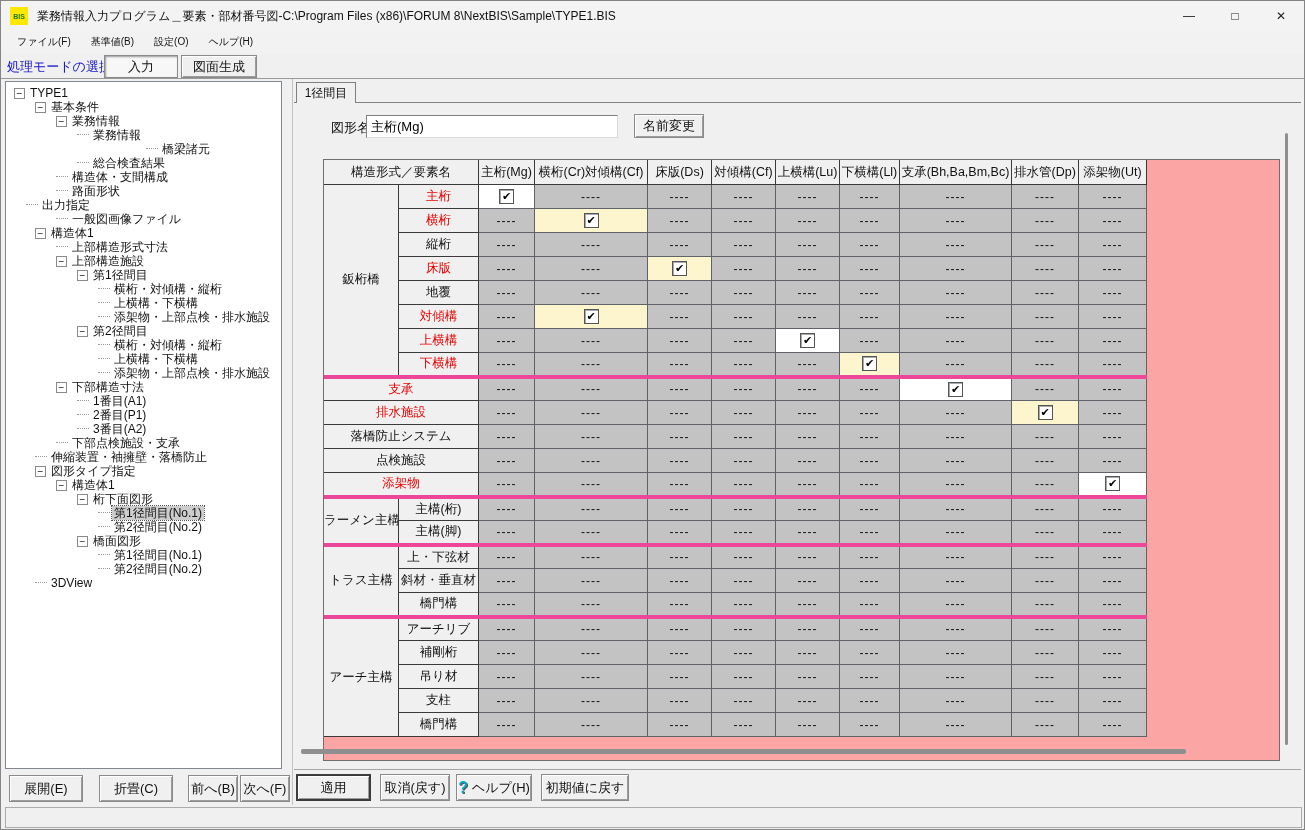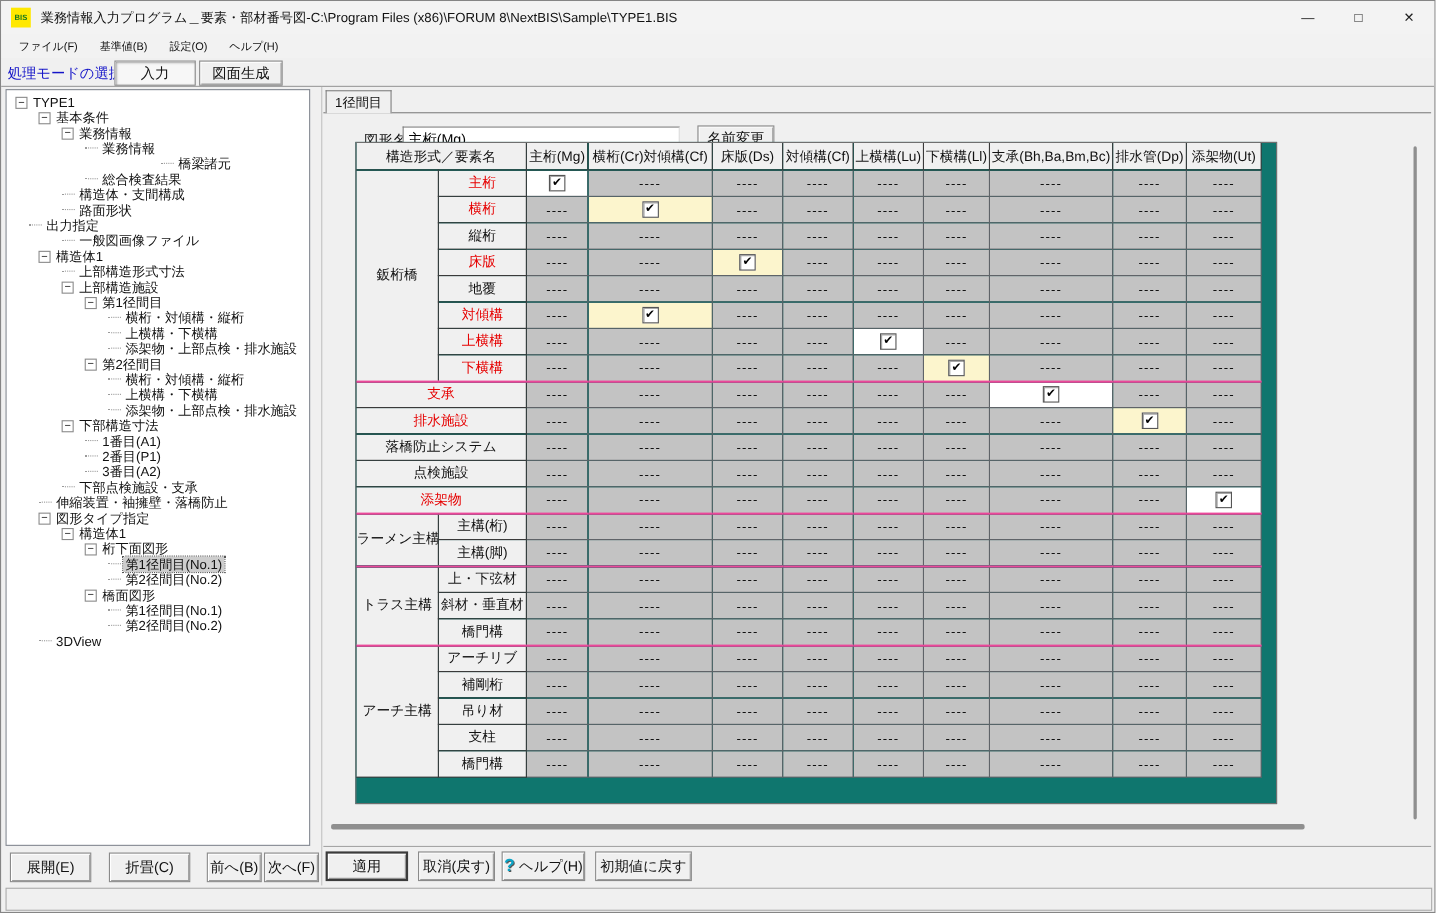--- a/index.html
+++ b/index.html
@@ -34,30 +34,30 @@
   .tree-label.selected{background:#cdcdcd;outline:1px dotted #555;}
   .panel-sep{position:absolute;left:291px;top:78px;width:1px;height:726px;background:#c2c2c2;}
   
   .tab{position:absolute;left:295px;top:81px;width:60px;height:21px;background:#f0f0f0;border:1px solid #808080;border-bottom:none;box-sizing:border-box;display:flex;align-items:center;justify-content:center;font-size:12px;z-index:2;}
   .tabline{position:absolute;left:293px;top:101px;width:1007px;height:1px;background:#808080;}
   
   .shape-label{position:absolute;left:330px;top:118px;font-size:13px;}
   .shape-input{position:absolute;left:365px;top:114px;width:252px;height:23px;box-sizing:border-box;background:#fff;border:1px solid;border-color:#7f7f7f #dadada #dadada #7f7f7f;font-size:13px;padding:0 4px;font-family:inherit;}
   .rename-btn{position:absolute;left:633px;top:113px;width:70px;height:24px;}
   
-  .viewport{position:absolute;left:322px;top:128px;width:838px;height:602px;background:#0f766e;border:1px solid #6f6f6f;box-sizing:border-box;overflow:hidden;}
+  .viewport{position:absolute;left:322px;top:158px;width:957px;height:602px;background:#fca5a5;border:1px solid #6f6f6f;box-sizing:border-box;overflow:hidden;}
   table.matrix{border-collapse:collapse;table-layout:fixed;width:823px;margin:-1px 0 0 -1px;}
   .matrix th,.matrix td{border:1px solid #5f6368;height:24px;padding:0;text-align:center;vertical-align:middle;font-size:12px;font-weight:normal;box-sizing:border-box;overflow:hidden;white-space:nowrap;}
   .matrix thead th{background:#f0f0f0;font-size:12.5px;border-color:#3a3a3a;height:25px;}
   .matrix .lbl{background:#f0f0f0;font-size:12.5px;border-color:#3a3a3a;}
   .matrix .red{color:#e60000;}
   .matrix .dash{background:#c3c3c3;letter-spacing:1px;color:#111;}
   .matrix .chkW{background:#ffffff;}
   .matrix .chkY{background:#fcf5cd;}
-  .matrix tr.sect td{border-top:2px solid #ec4899;}
+  .matrix tr.sect td{border-top:4px solid #ec4899;}
   .cb{display:inline-block;width:13px;height:13px;background:#fff;border:1px solid #555;box-shadow:inset 1px 1px 0 #a8a8a8;font-size:11px;line-height:12px;text-align:center;color:#000;vertical-align:middle;}
   
   .hscroll{position:absolute;left:300px;top:748px;width:885px;height:5px;background:#8f8f8f;border-radius:2px;}
   .vscroll{position:absolute;left:1284px;top:132px;width:3px;height:612px;background:#8f8f8f;border-radius:2px;}
   
   .btnrow-sep{position:absolute;left:293px;top:768px;width:1007px;height:1px;background:#a5a5a5;}
   .bottom-btn{position:absolute;height:27px;}
   .default-btn{border:2px solid #3c3c3c;box-shadow:inset 1px 1px 0 #ffffff,inset -1px -1px 0 #9c9c9c;}
   .help-q{color:#0aa5c8;font-weight:bold;font-size:16px;margin-right:4px;text-shadow:1px 1px 0 #555;}
   

